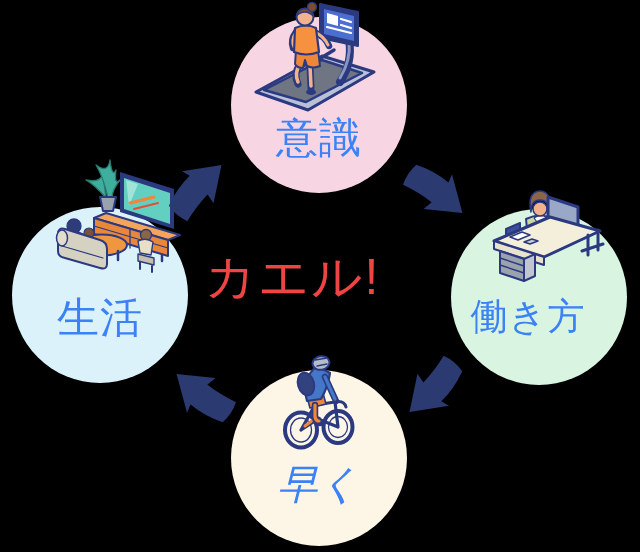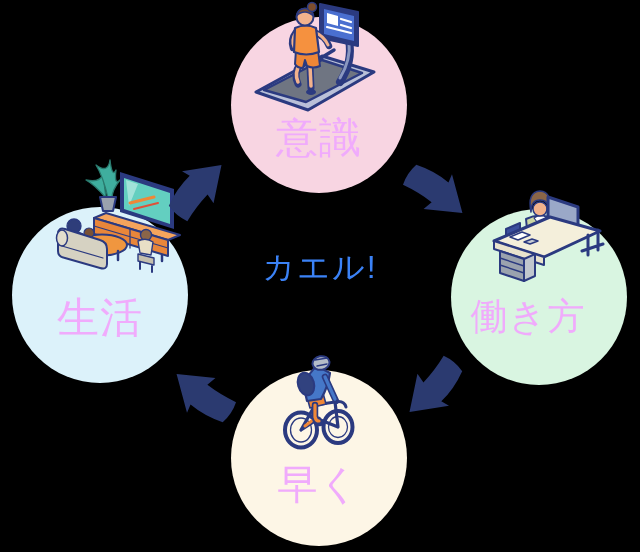--- a/index.html
+++ b/index.html
@@ -3,30 +3,30 @@
 <meta charset="utf-8">
 <style>
   html,body{margin:0;padding:0;background:#000;}
   .stage{
     position:relative;width:640px;height:552px;overflow:hidden;background:#000;
     font-family:"Liberation Sans","DejaVu Sans",sans-serif;
   }
   .node-circle{position:absolute;width:178px;height:178px;}
   .node-illustration{position:absolute;}
   .node-label{
-    position:absolute;text-align:center;color:#f0abfc;
+    position:absolute;text-align:center;color:#3b82f6;
     font-weight:normal;line-height:1;letter-spacing:1px;
   }
   .label-top{left:231px;top:117px;width:176px;font-size:42px;}
   .label-right{left:440px;top:298px;width:176px;font-size:37px;}
-  .label-bottom{left:230px;top:464px;width:178px;font-size:40px;}
+  .label-bottom{left:230px;top:464px;width:178px;font-size:40px;font-style:italic;}
   .label-left{left:11px;top:297px;width:178px;font-size:42px;}
   .center-label{
-    position:absolute;left:205px;top:250px;width:230px;text-align:center;
-    font-size:32px;color:#3b82f6;letter-spacing:2px;line-height:1.1;
+    position:absolute;left:205px;top:250px;width:230px;
+    font-size:50px;color:#ef4444;letter-spacing:2px;line-height:1.1;
   }
   .arrow{position:absolute;width:70px;height:48px;}
   .arrow svg{display:block;width:70px;height:48px;}
   .arrow-ne{left:162px;top:164px;transform:rotate(-42deg);}
   .arrow-se{left:402px;top:167px;transform:rotate(42deg);}
   .arrow-sw{left:399px;top:365px;transform:rotate(138deg);}
   .arrow-nw{left:167px;top:372px;transform:rotate(-138deg);}
   .illu-treadmill{left:250px;top:0;}
   .illu-desk{left:490px;top:173px;}
   .illu-bike{left:265px;top:355px;}

